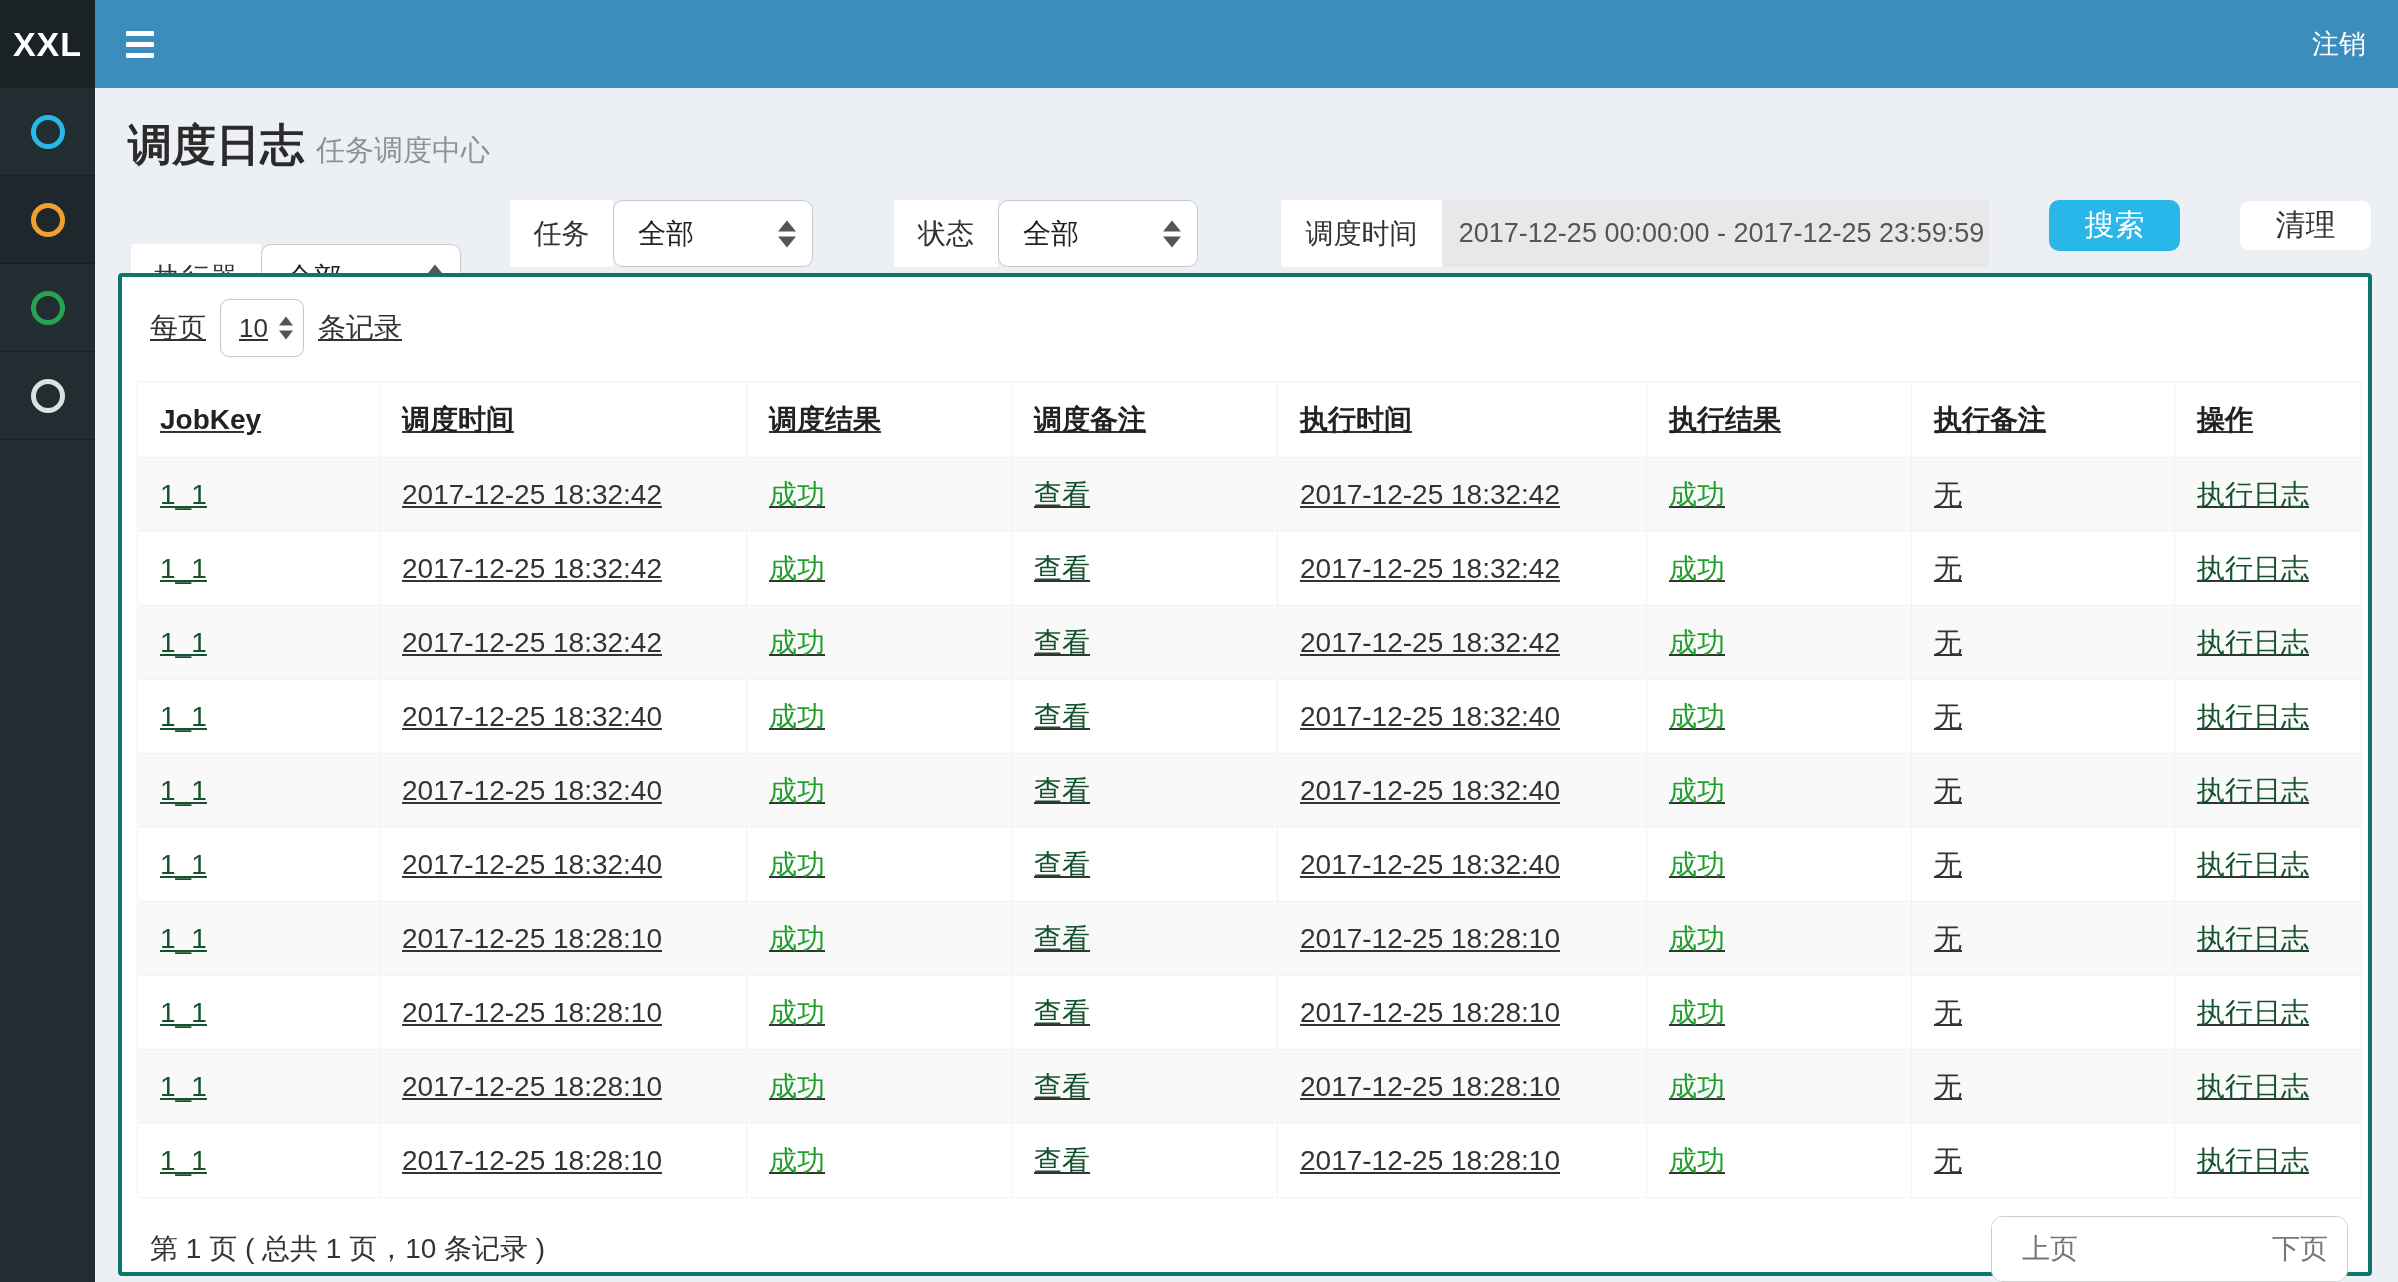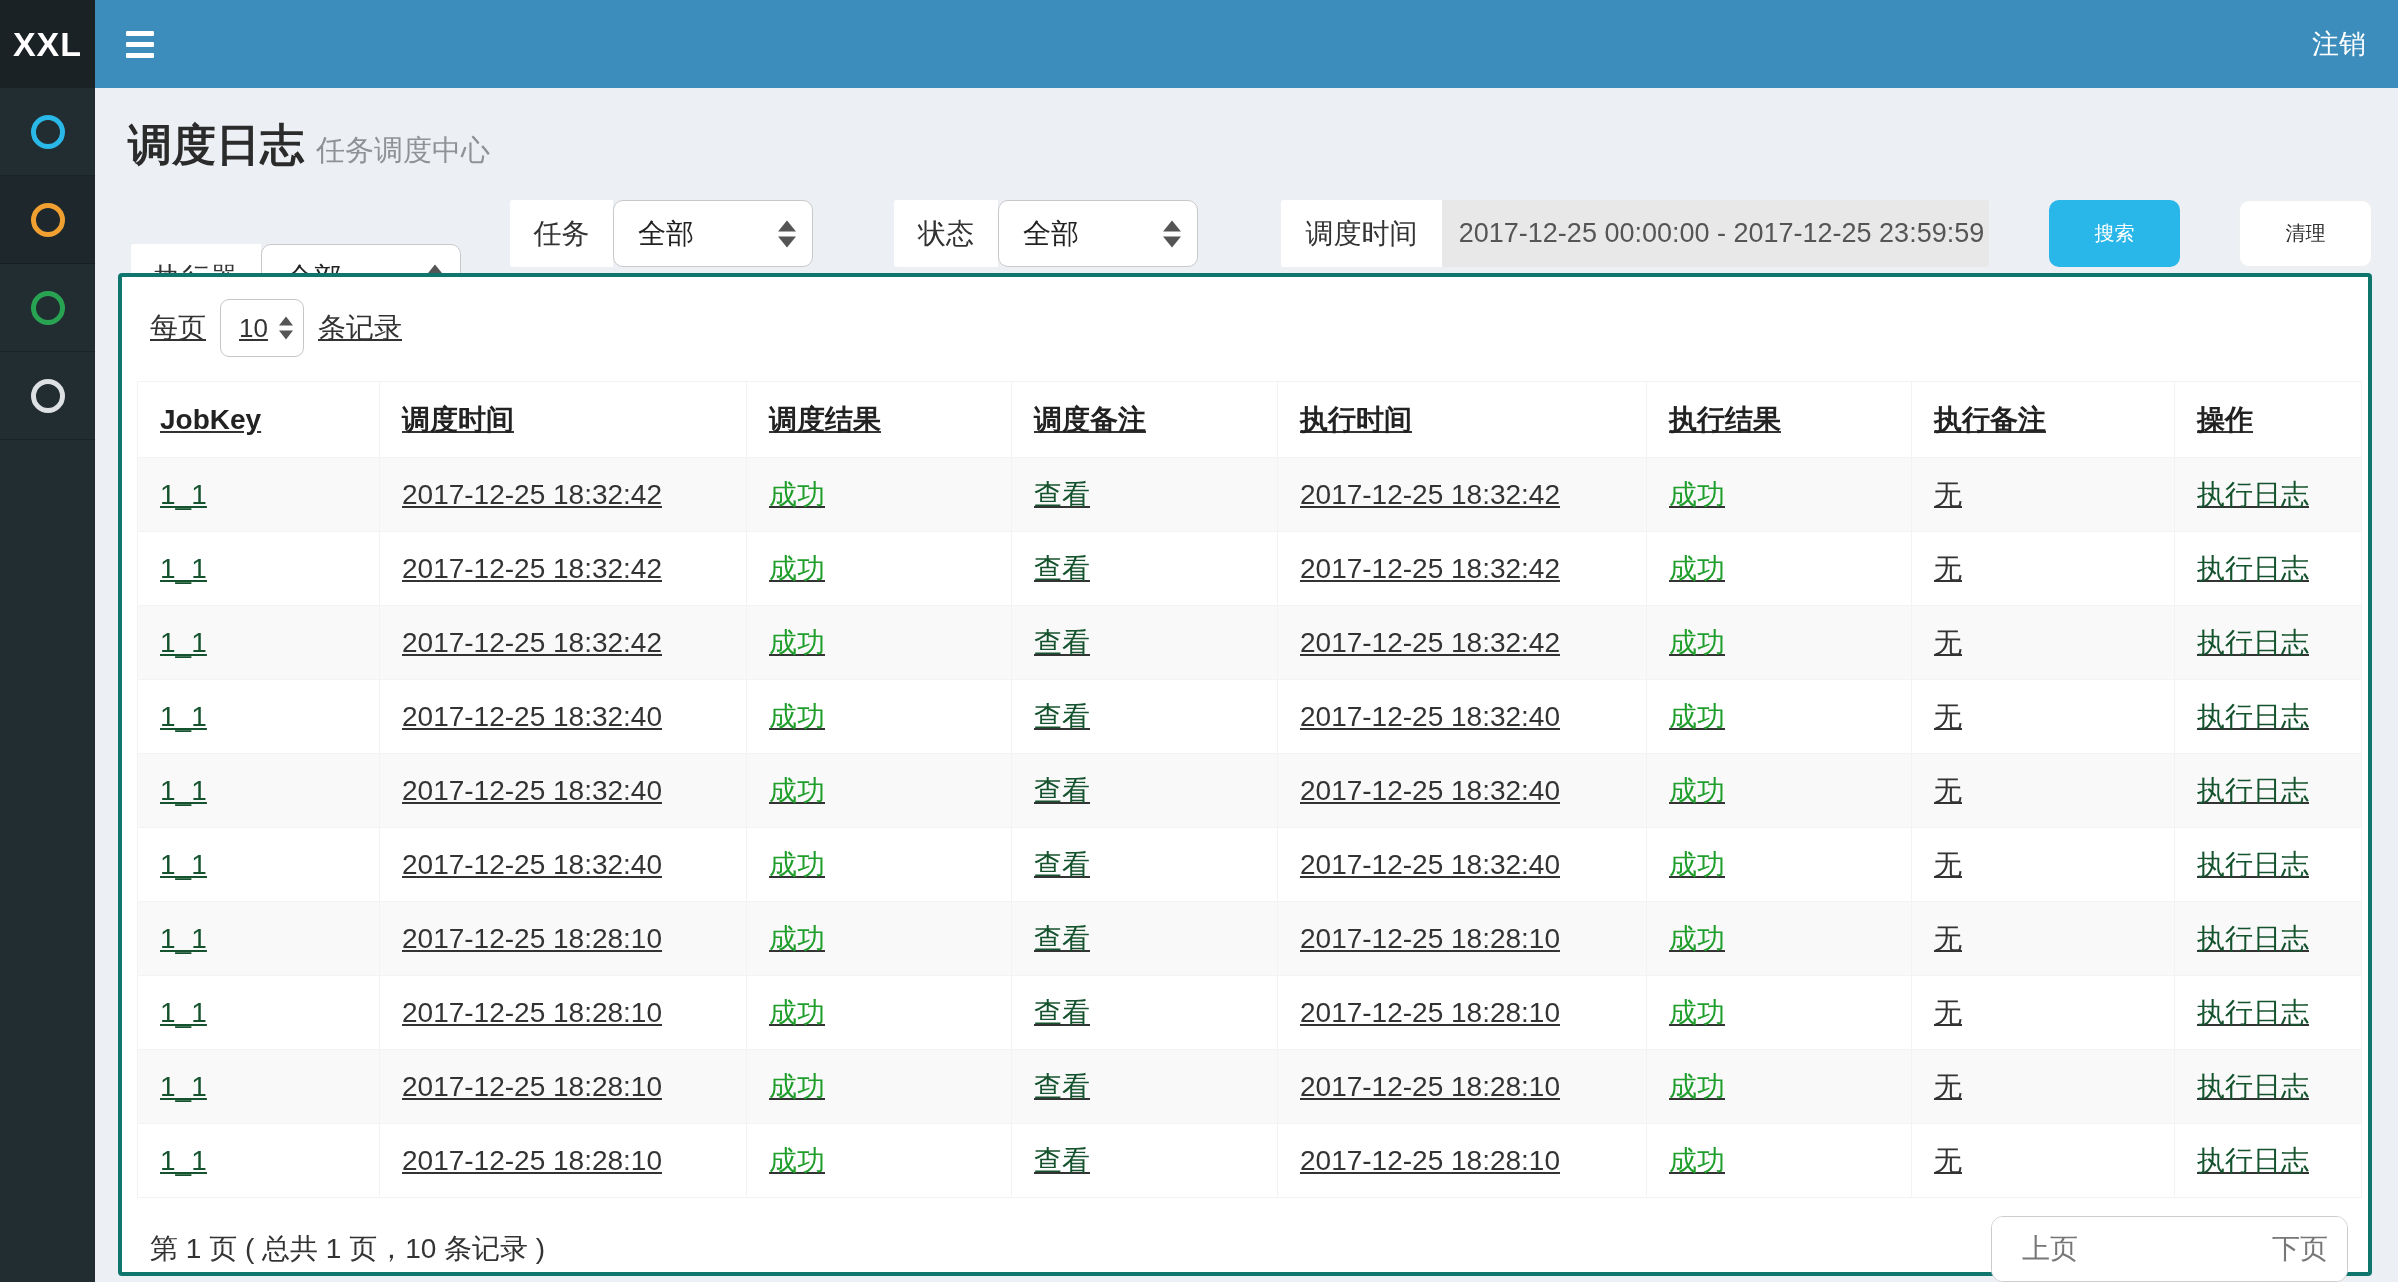--- a/index.html
+++ b/index.html
@@ -39,21 +39,21 @@
   .selbox { background:#fff; border:1px solid #c9c9c9; border-radius:10px; height:67px;
             display:flex; align-items:center; font-size:28px; color:#222; position:relative;
             padding-left:24px; cursor:pointer;text-align:center; }
   .stepper { position:absolute; right:16px; top:50%; transform:translateY(-50%);
              display:flex; flex-direction:column; gap:5px; }
   .stepper i { display:block; width:0; height:0; border-left:9px solid transparent; border-right:9px solid transparent; }
   .stepper .up { border-bottom:11px solid #555; }
   .stepper .dn { border-top:11px solid #555; }
   .datebox { background:#e8e8e8; height:67px; display:flex; align-items:center; justify-content:center;
              font-size:27px; color:#555; border-radius:0 3px 3px 0; cursor:text;padding-left:12px; }
-  .btn { position:absolute; top:0; height:67px; border:none; border-radius:10px; font-size:20px; cursor:pointer;
+  .btn { position:absolute; top:0; height:51px; border:none; border-radius:10px; font-size:30px; cursor:pointer;
          font-family:inherit; }
   .btn-search { left:1954px; width:131px; background:#29b6e8; color:#fff; }
   .btn-clean  { left:2144px; width:133px; background:#fff; color:#333; border:1px solid #eee; }
 
   
   .panel { position:absolute; left:23px; top:185px; width:2254px; height:1003px;
            background:#fff; border-radius:4px; border:4px solid #0f766e; padding:0 15px;text-decoration:underline; }
   .perpage { margin-top:22px; margin-left:13px; height:58px; display:flex; align-items:center; font-size:28px; color:#333; }
   .pp-select { position:relative; margin:0 14px; width:84px; height:58px; background:#fff;
                border:1px solid #c6c6c6; border-radius:9px; display:flex; align-items:center;

